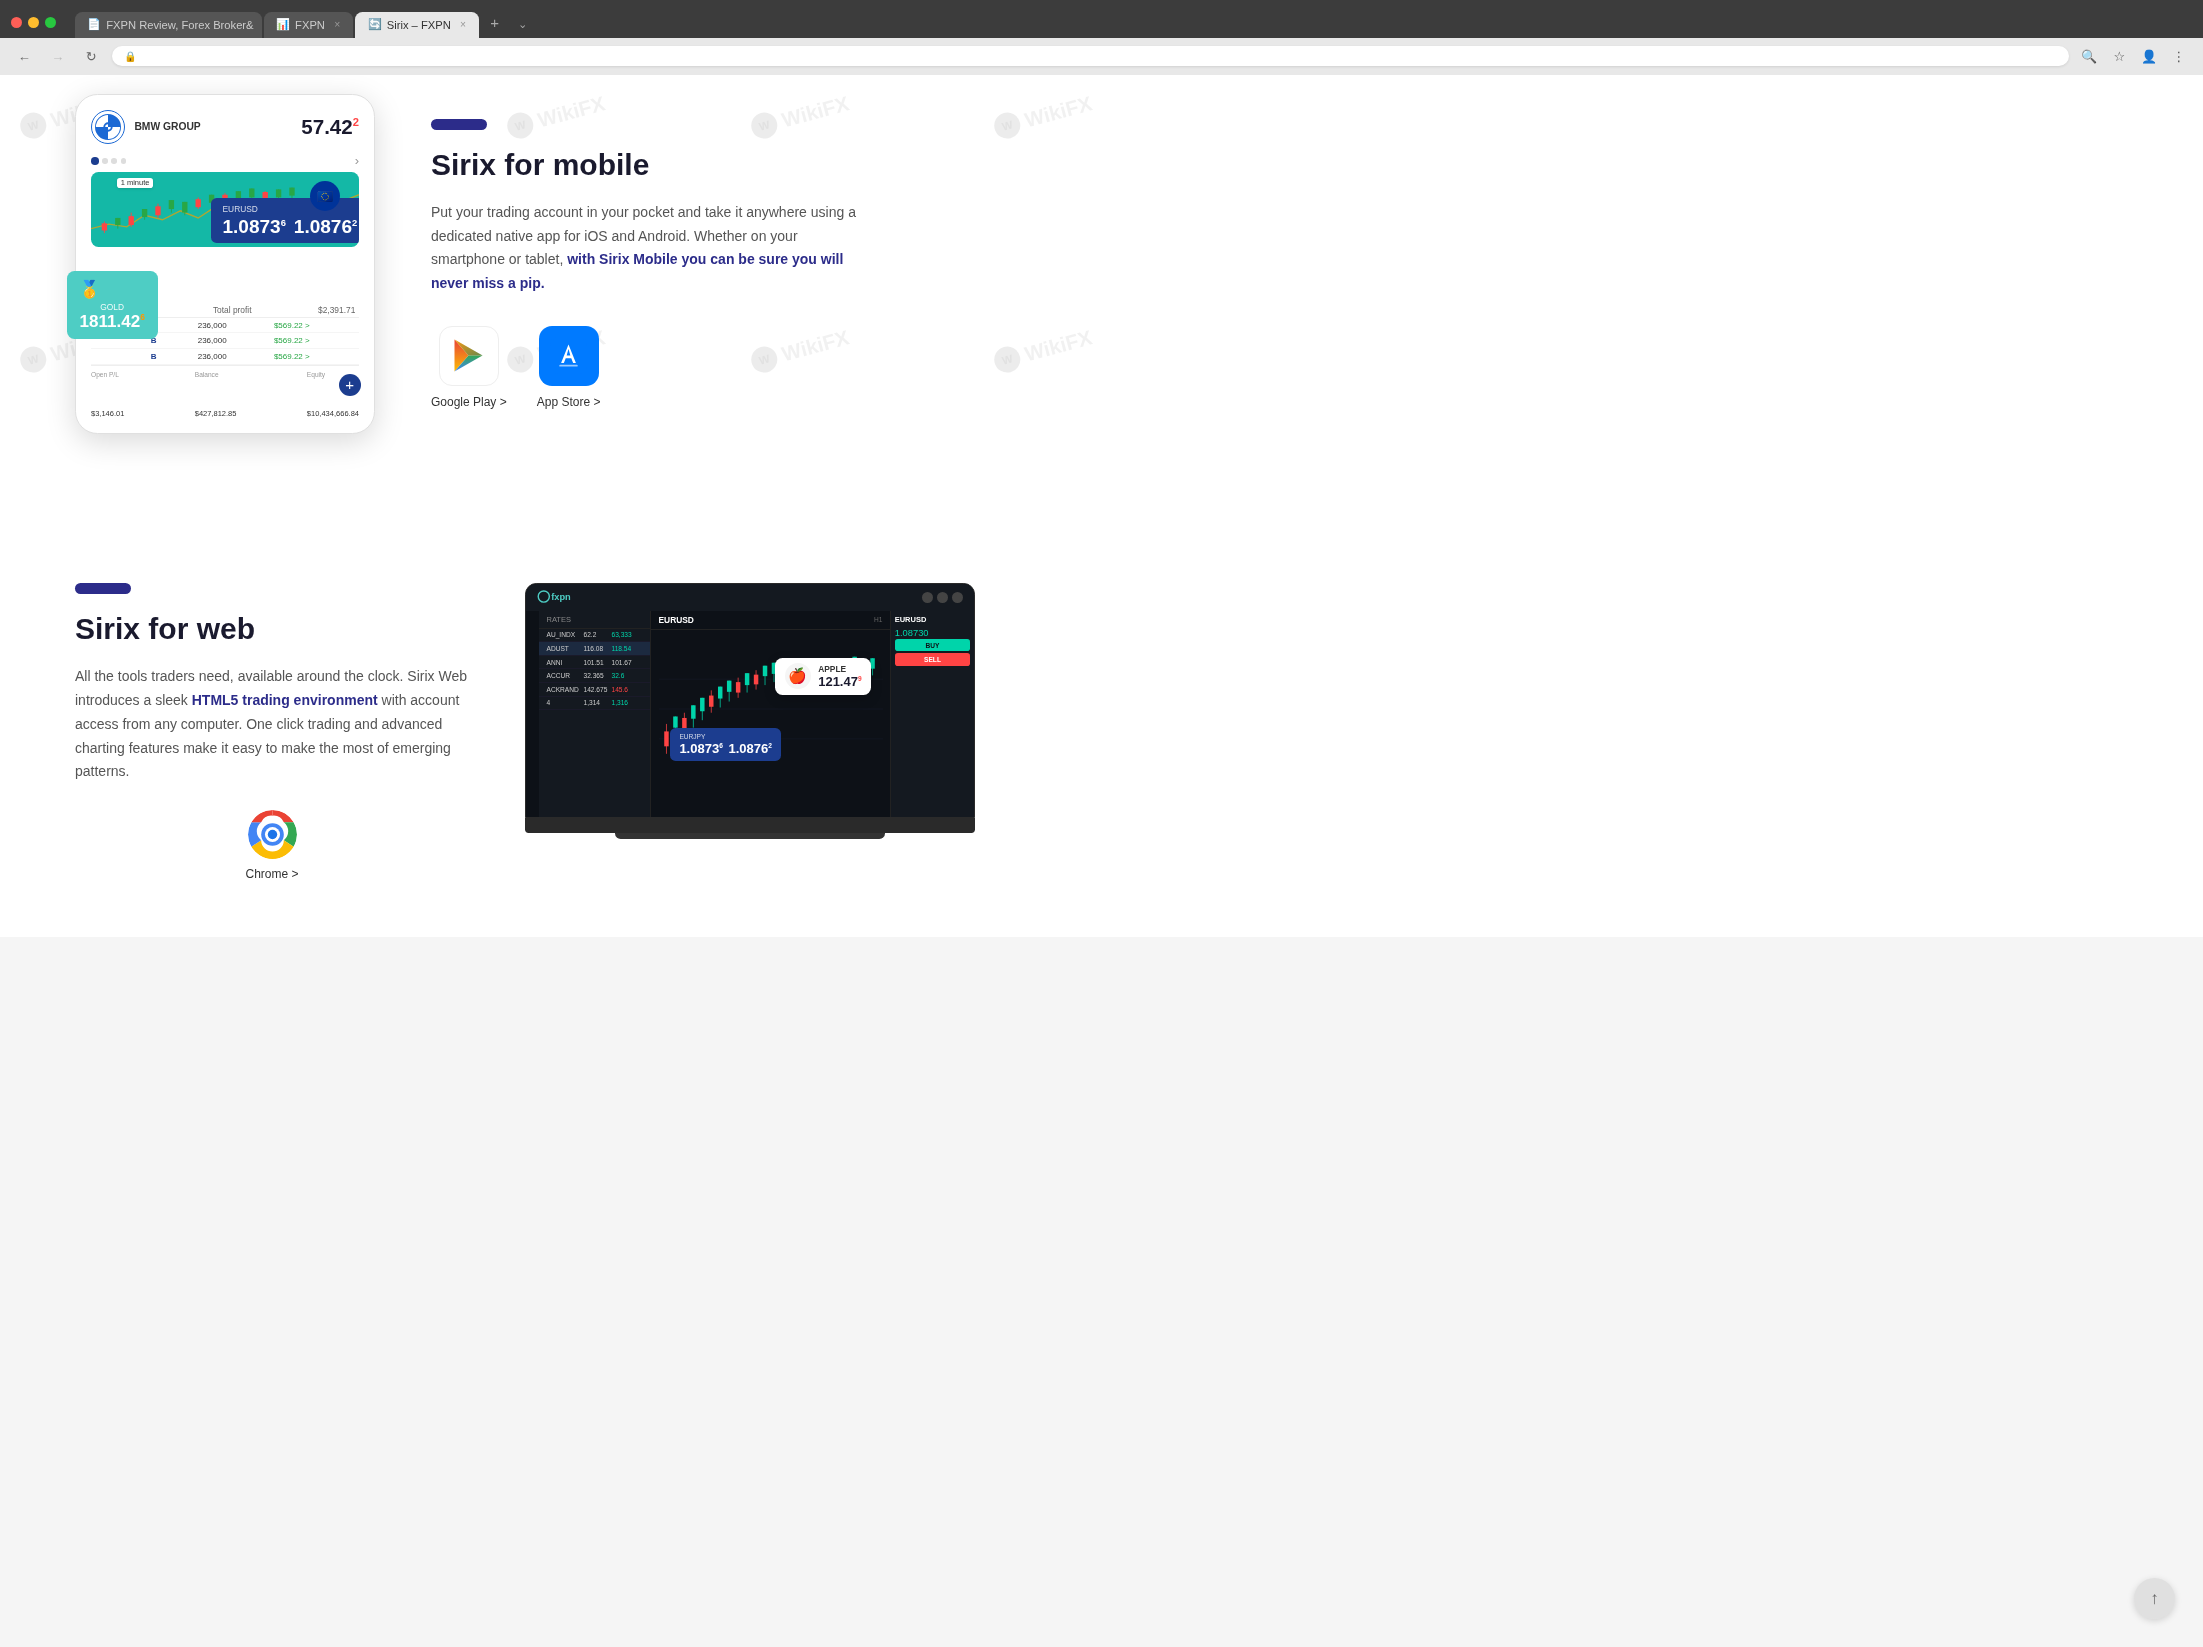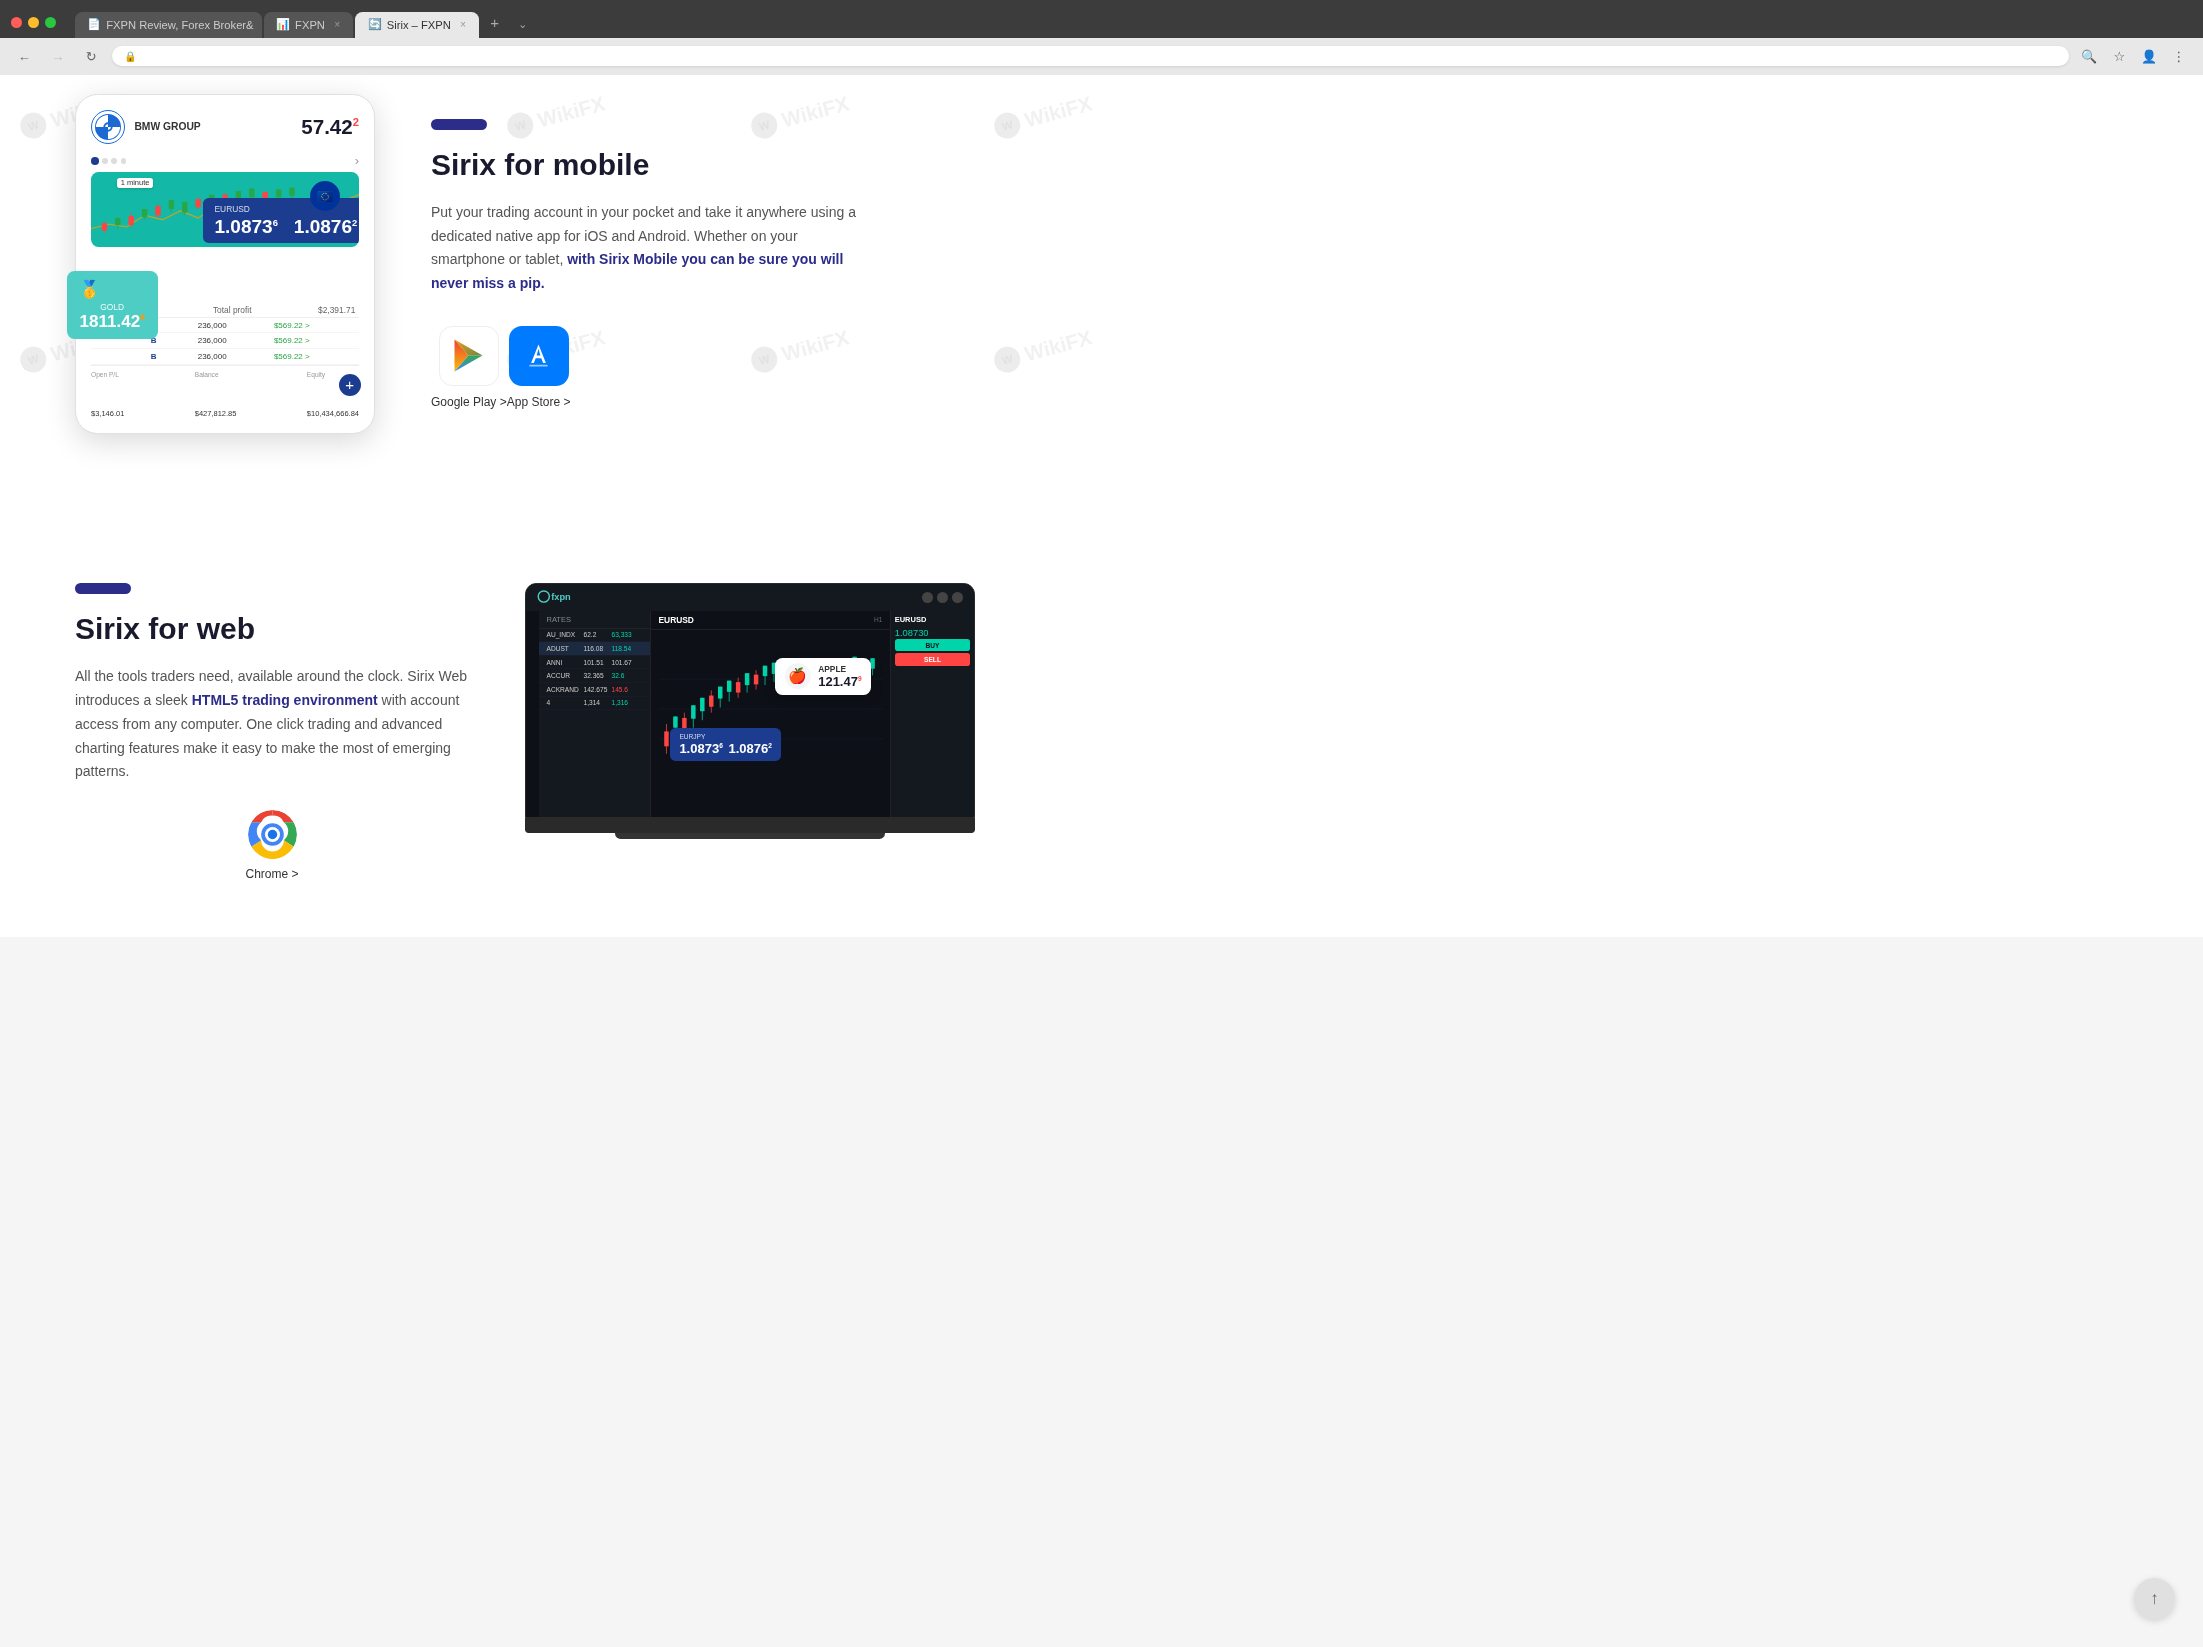--- a/index.html
+++ b/index.html
@@ -252,21 +252,21 @@
       color: white;
       padding: 5.6px 11.2px;
       border-radius: 5.6px;
       z-index: 3;
     }
     .eurusd-label { font-size: 8.4px; opacity: 0.8; margin-bottom: 1.9px; }
     .eurusd-prices {
       font-size: 19px;
       font-weight: bold;
       display: flex;
-      gap: 16px;
+      gap: 8px;
     }
     .eurusd-prices sup { font-size: 9.4px; }
 
     .eu-flag {
       position: absolute;
       top: 9.4px;
       right: 19px;
       width: 30px; height: 30px;
       border-radius: 50%;
       background: #003399;
@@ -373,20 +373,21 @@
       max-width: 431px;
       margin-bottom: 30px;
     }
     .section-desc .highlight {
       color: #2c2c8a;
       font-weight: 600;
     }
 
     .store-buttons {
       display: flex;
+      gap: 30px;
       align-items: flex-start;
     }
     .store-btn {
       display: flex;
       flex-direction: column;
       align-items: center;
       gap: 9.4px;
       cursor: pointer;
     }
     .store-icon {

